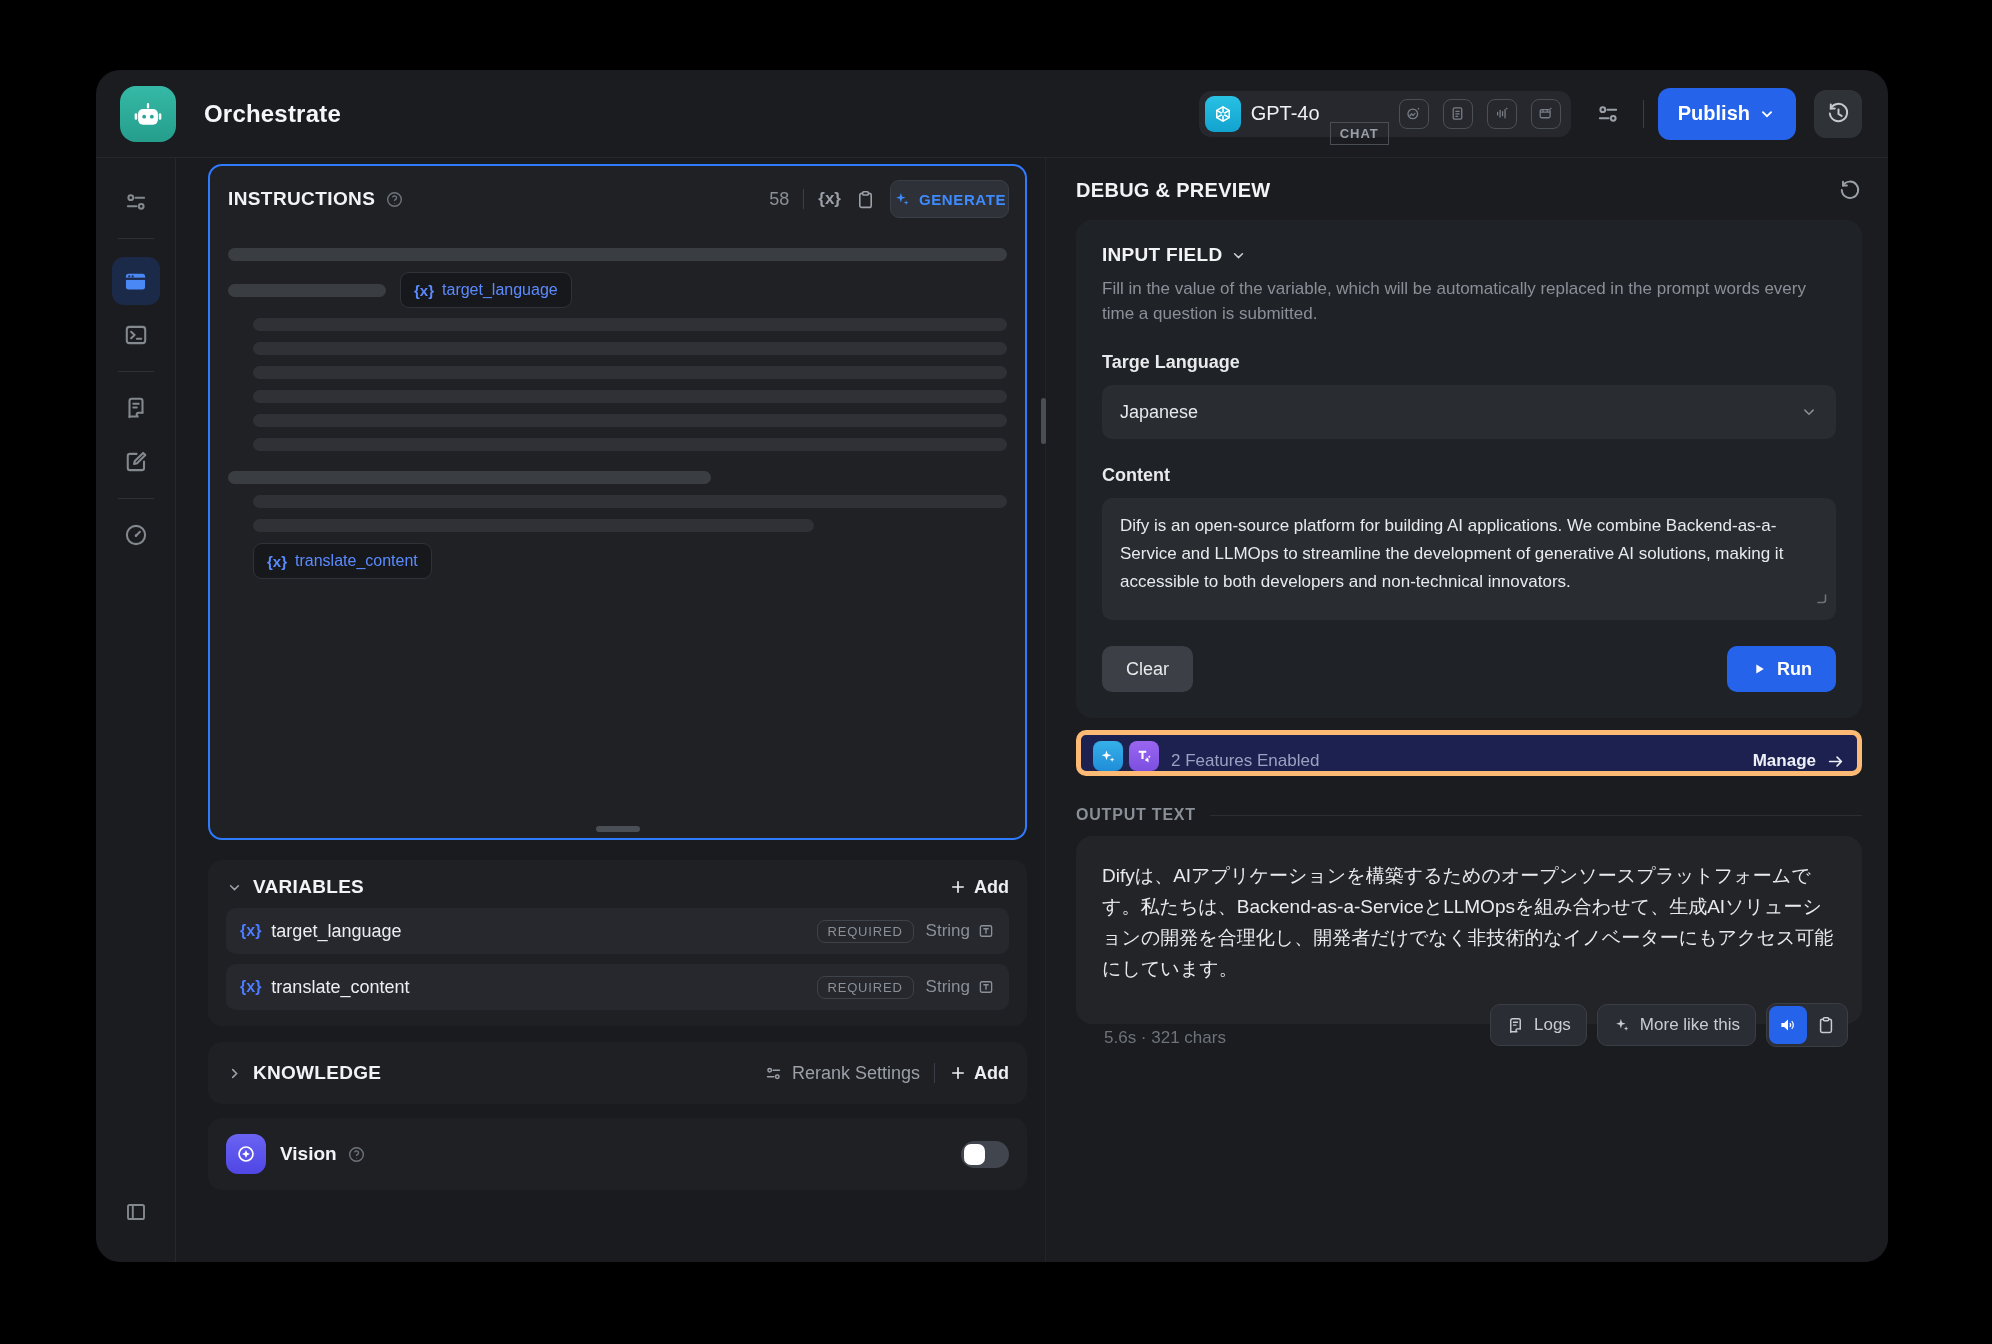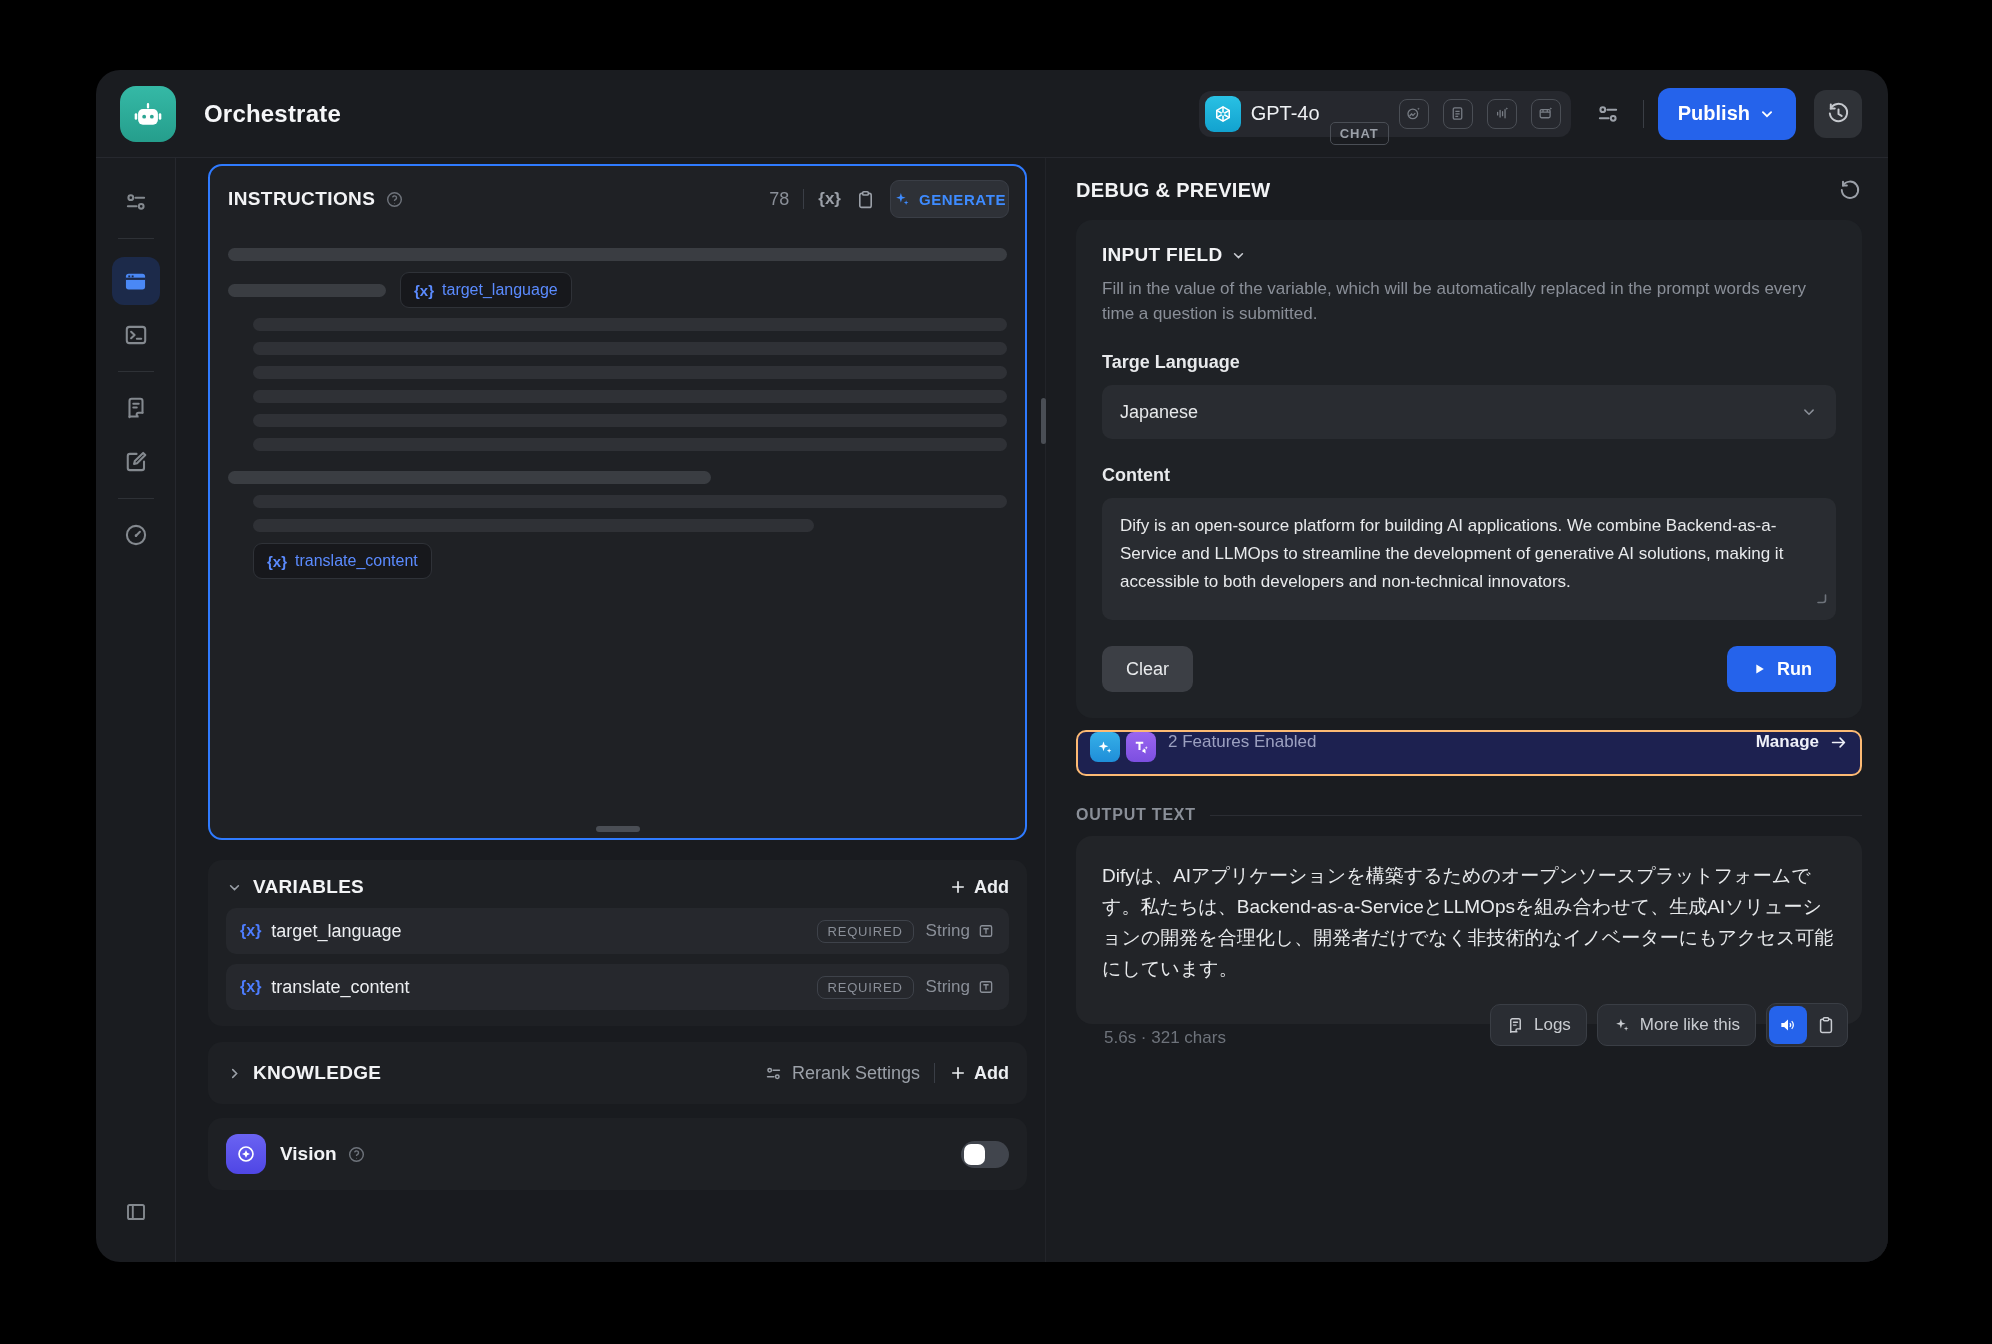--- a/index.html
+++ b/index.html
@@ -8,21 +8,21 @@
   .window { position:absolute; left:96px; top:70px; width:1792px; height:1192px; background:#1a1c20; border-radius:24px; overflow:hidden; display:flex; flex-direction:column; box-shadow:0 18px 60px rgba(0,0,0,.7); }
 
   
   .hdr { height:88px; flex:0 0 88px; display:flex; align-items:center; padding:0 26px 0 24px; border-bottom:1px solid #26282e; }
   .logo { width:56px; height:56px; border-radius:16px; background:linear-gradient(180deg,#35b9a6,#259e8c); display:flex; align-items:center; justify-content:center; }
   .app-title { margin-left:28px; font-size:24px; font-weight:700; color:#f5f6f8; letter-spacing:.2px; }
   .hdr-right { margin-left:auto; display:flex; align-items:center; }
   .model-box { display:flex; align-items:center; gap:10px; background:#26282e; border-radius:12px; height:46px; padding:0 10px 0 6px; }
   .openai-ic { width:36px; height:36px; border-radius:9px; background:linear-gradient(180deg,#29c1e4,#12a2cf); display:flex; align-items:center; justify-content:center; }
   .model-name { font-size:20px; color:#eef0f3; }
-  .mode-badge { border:1.5px solid #4a4e55; color:#9ba0a8; border-radius:5px; font-size:13px; letter-spacing:1px; padding:3px 9px; font-weight:600;margin-top:40px; }
+  .mode-badge { border:1.5px solid #4a4e55; color:#9ba0a8; border-radius:0; font-size:13px; letter-spacing:1px; padding:3px 9px; font-weight:600;margin-top:40px; }
   .cap { width:30px; height:30px; border:1.5px solid #4a4e55; border-radius:8px; display:flex; align-items:center; justify-content:center; color:#787d85; }
   .cap + .cap { margin-left:4px; }
   .params-btn { width:42px; height:42px; margin-left:16px; display:flex; align-items:center; justify-content:center; color:#9ba0a8; border-radius:10px; }
   .vsep { width:1px; height:28px; background:#3a3e45; margin:0 14px; }
   .publish-btn { height:52px; background:#2563eb; border:none; border-radius:12px; color:#fff; font-size:20px; font-weight:600; padding:0 20px; display:flex; align-items:center; gap:8px; cursor:pointer; font-family:inherit; }
   .history-btn { width:48px; height:48px; margin-left:18px; background:#2f3237; border-radius:12px; display:flex; align-items:center; justify-content:center; color:#c6c9ce; }
 
   
   .main { flex:1; display:flex; min-height:0; }
   .sidebar { width:80px; flex:0 0 80px; border-right:1px solid #26282e; display:flex; flex-direction:column; align-items:center; padding-top:20px; }
@@ -84,21 +84,21 @@
   .if-desc { margin-top:10px; color:#8a8f98; font-size:17px; line-height:25px; max-width:760px; }
   .fld-label { margin-top:26px; font-size:18px; font-weight:700; color:#e8eaec; }
   .select { margin-top:12px; height:54px; background:#292c31; border-radius:10px; display:flex; align-items:center; padding:0 18px; cursor:pointer; }
   .select .val { color:#e6e8ea; font-size:18px; }
   .select .chev { margin-left:auto; color:#8a8f98; }
   .textarea { margin-top:12px; background:#292c31; border-radius:10px; padding:14px 18px 16px; color:#e8eaec; font-size:17px; line-height:28px; position:relative; min-height:122px; }
   .resize-grip { position:absolute; right:8px; bottom:6px; color:#6e737b; }
   .btn-row { margin-top:26px; display:flex; align-items:center; }
   .clear-btn { height:46px; background:#3c3f45; border:none; border-radius:10px; color:#e8eaec; font-size:18px; padding:0 24px; cursor:pointer; font-family:inherit; }
   .run-btn { margin-left:auto; height:46px; background:#2563eb; border:none; border-radius:10px; color:#fff; font-size:18px; font-weight:600; padding:0 24px; display:flex; align-items:center; gap:10px; cursor:pointer; font-family:inherit; }
-  .feat-bar { margin-top:12px; height:46px; background:#1d2150; border:2px solid #fdba74; border-radius:10px; display:flex; align-items:flex-start; padding:0 12px; }
+  .feat-bar { margin-top:12px; height:46px; background:#1d2150; border:5px solid #fdba74; border-radius:10px; display:flex; align-items:flex-end; padding:0 12px; }
   .feat-ic { width:30px; height:30px; border-radius:8px; display:flex; align-items:center; justify-content:center; }
   .feat-ic.cyan { background:linear-gradient(180deg,#36b0e8,#1f8ed9); }
   .feat-ic.purple { background:linear-gradient(180deg,#9a66f0,#7c4fe0); margin-left:6px; }
   .feat-text { margin-left:12px; color:#9ca0c0; font-size:17px; }
   .manage { margin-left:auto; display:flex; align-items:center; gap:10px; color:#eef0f8; font-size:17px; font-weight:600; cursor:pointer;padding-left:18px; }
   .out-label-row { margin-top:30px; display:flex; align-items:center; }
   .out-label { color:#8a8f98; font-size:16px; font-weight:700; letter-spacing:.8px; }
   .out-rule { flex:1; height:1px; background:#2b2d33; margin-left:14px; }
   .out-card { margin-top:12px; background:#222428; border-radius:16px; padding:24px 26px 40px; color:#e8eaec; font-size:19px; line-height:31px; }
   .out-footer { display:flex; align-items:center; margin-top:-22px; padding:0 14px 0 28px; }
@@ -257,21 +257,21 @@
           <div class="inst-hd">
             <span class="inst-title">INSTRUCTIONS</span>
             <span class="help">
               <svg width="19" height="19" viewBox="0 0 24 24" fill="none" stroke="currentColor" stroke-width="1.8">
                   <circle cx="12" cy="12" r="8.6"></circle>
                   <path d="M9.6 9.3a2.5 2.5 0 1 1 3.4 2.9c-.8.4-1 .9-1 1.8"></path>
                   <circle cx="12" cy="16.8" r="0.6" fill="currentColor" stroke="none"></circle>
                 </svg>
             </span>
             <span class="inst-hd-right">
-              <span class="char-count">78</span>
+              <span class="char-count">58</span>
               <span class="thin-sep"></span>
               <span class="tok-btn">{x}</span>
               <span class="icon-btn">
                 <svg width="21" height="21" viewBox="0 0 24 24" fill="none" stroke="currentColor" stroke-width="1.8">
                     <rect x="5.5" y="5" width="13" height="16" rx="2"></rect>
                     <rect x="8.8" y="3.2" width="6.4" height="3.6" rx="1.2" fill="#1f2125"></rect>
                   </svg>
               </span>
               <button class="gen-btn">
                 <svg width="18" height="18" viewBox="0 0 24 24" fill="#3e8bff">

